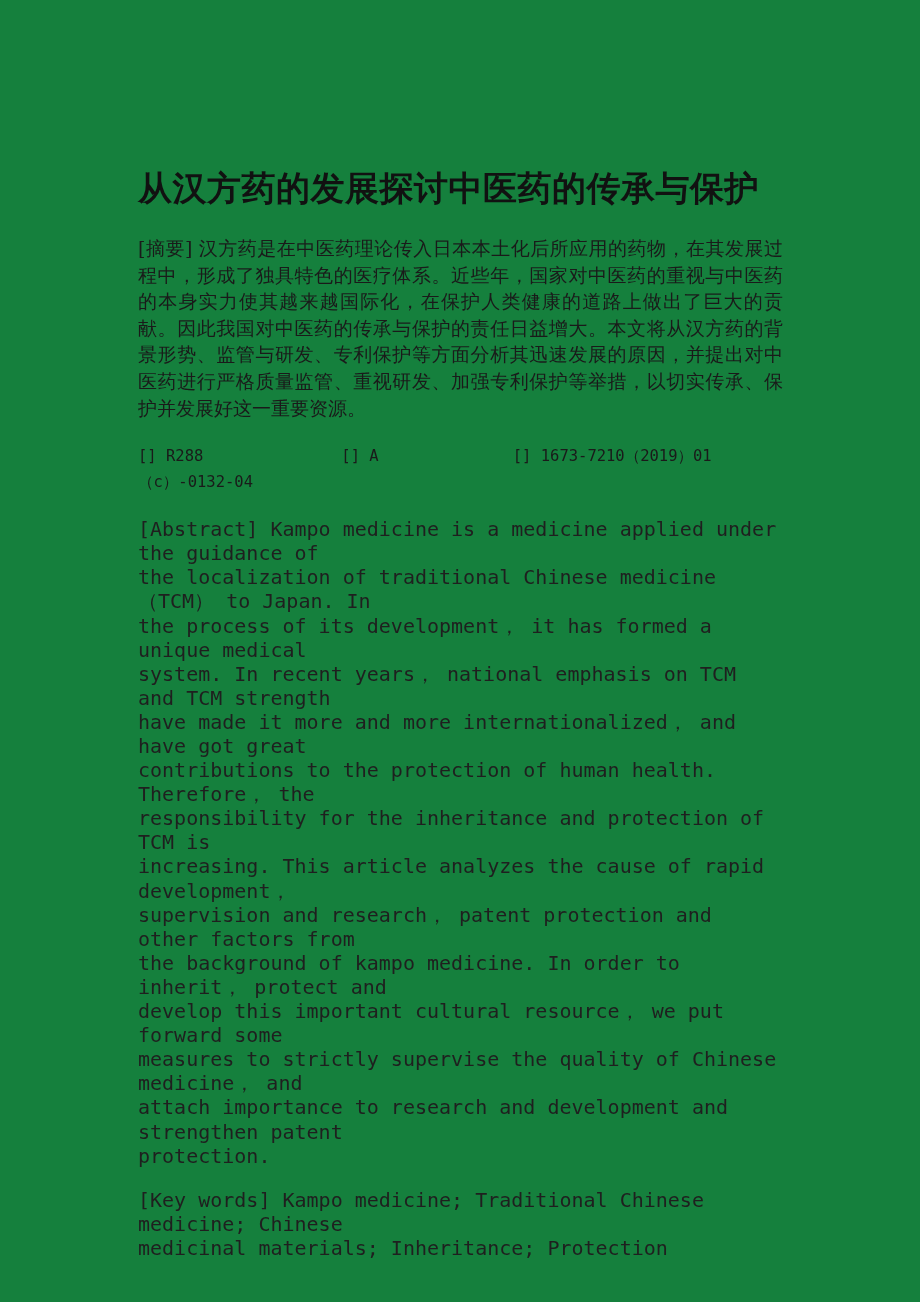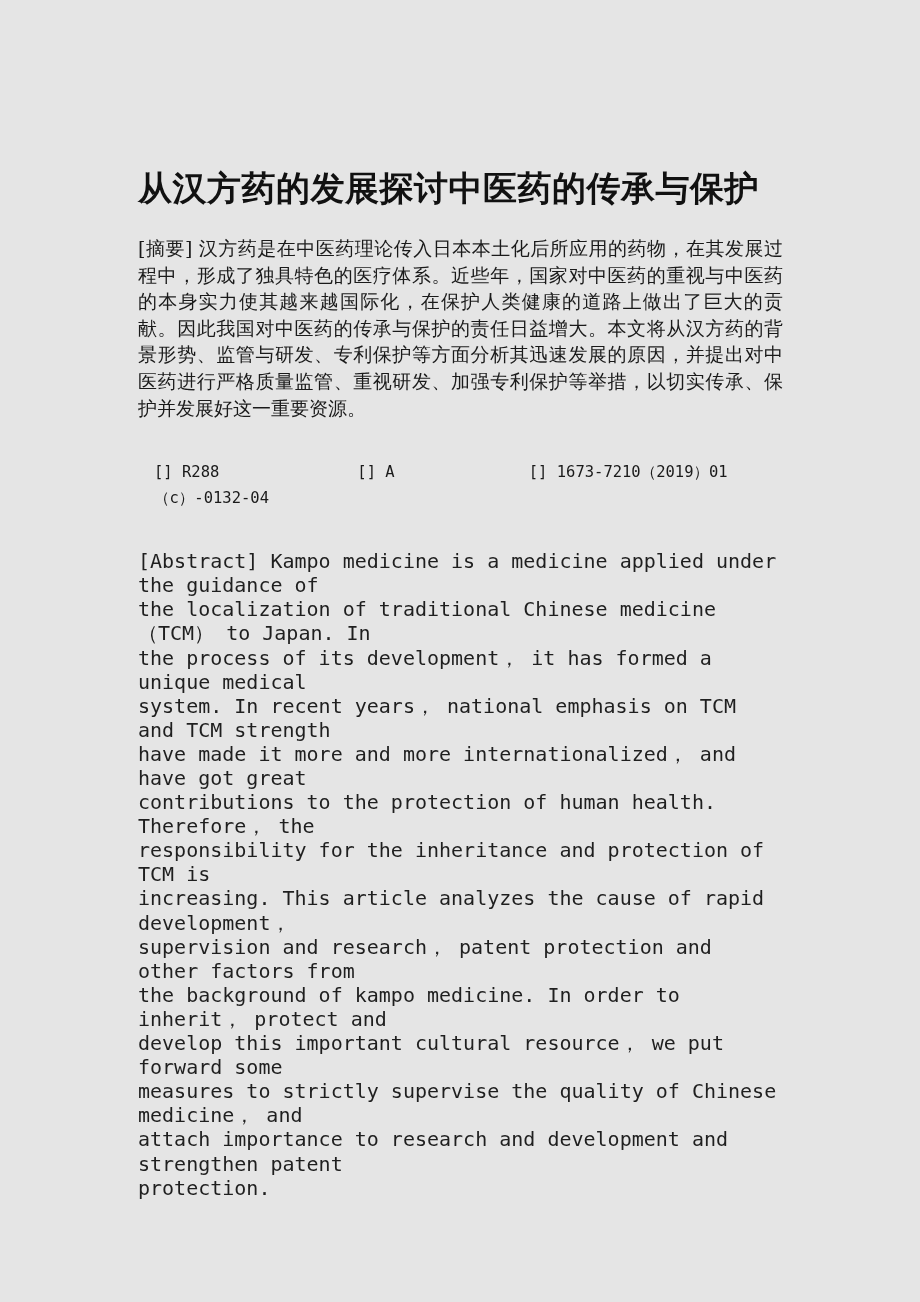--- a/index.html
+++ b/index.html
@@ -17,21 +17,21 @@
     color: #000000;
     -webkit-font-smoothing: antialiased;
   }
 
   .page {
     position: absolute;
     left: 0;
     top: 0;
     width: 920px;
     height: 1302px;
-    background: #e5e5e5;
+    background: #15803d;
   }
 
   
   .column {
     position: absolute;
     left: 138px;
     top: 0;
     width: 645px;
   }
 
@@ -73,21 +73,21 @@
   .cn-keywords {
     margin: 0;
     padding-top: 21px;
     font-size: 17.5px;
     line-height: 26.6px;
     color: #1a1a1a;
   }
 
   
   .clc-row {
-    margin: 16px;
+    margin: 0;
     padding-top: 22px;
     font-family: "DejaVu Sans Mono", "Liberation Mono", monospace;
     font-size: 15.5px;
     line-height: 26px;
     color: #1a1a1a;
     white-space: normal;
   }
   .clc-seg {
     display: inline;
   }
@@ -131,15 +131,17 @@
 contributions to the protection of human health. Therefore， the
 responsibility for the inheritance and protection of TCM is
 increasing. This article analyzes the cause of rapid development，
 supervision and research， patent protection and other factors from
 the background of kampo medicine. In order to inherit， protect and
 develop this important cultural resource， we put forward some
 measures to strictly supervise the quality of Chinese medicine， and
 attach importance to research and development and strengthen patent
 protection.</p>
 
+    <p class="en-block en-keywords">[Key words] Kampo medicine; Traditional Chinese medicine; Chinese
+medicinal materials; Inheritance; Protection</p>
 
   </div>
 </div>
 
 </body></html>

